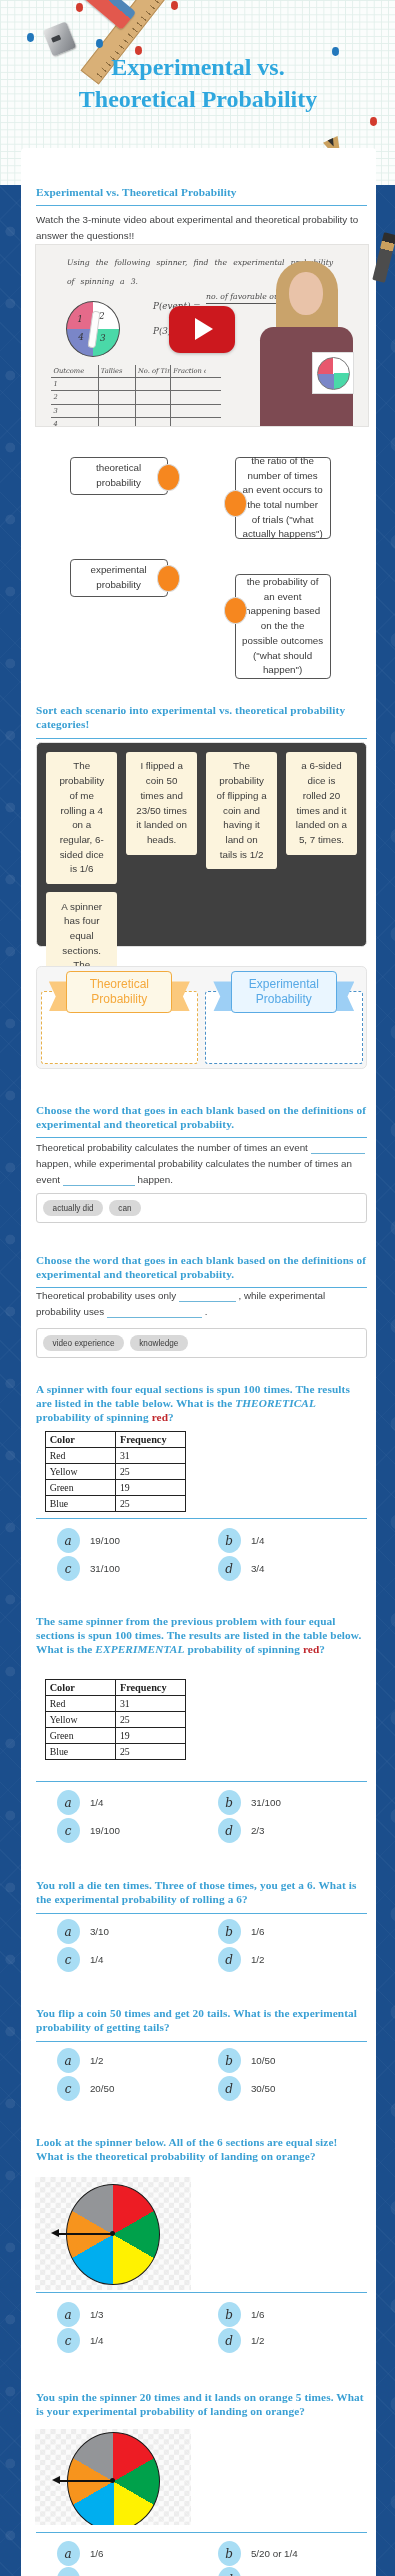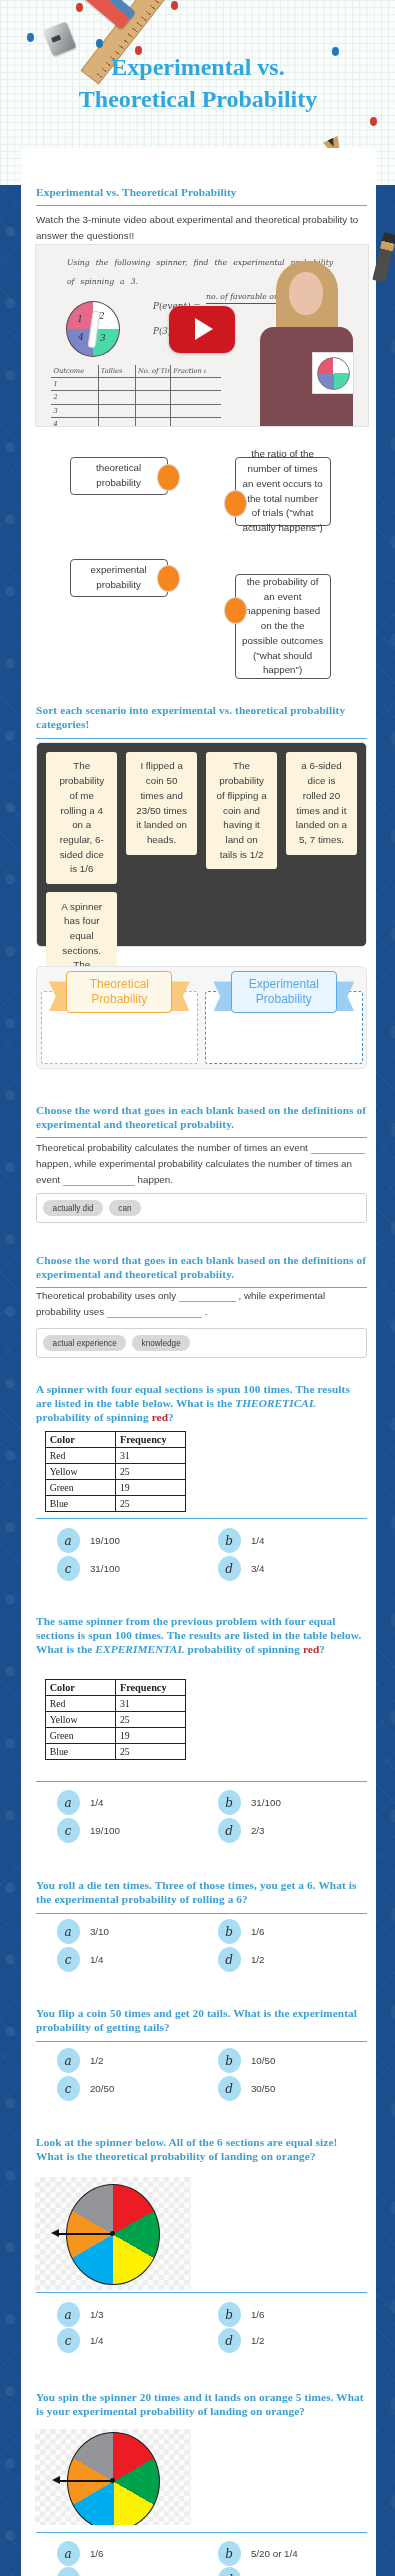--- a/index.html
+++ b/index.html
@@ -214,21 +214,21 @@
       <div class="w-shirt"></div>
       <div class="w-card">
           <div class="w-card-spin"></div>
         </div>
     </div>
     <div class="play-btn"></div>
   </div>
 
   <div class="match-box" style="left:49px;top:309px;width:98px;height:38px;">theoretical probability</div>
   <div class="match-dot" style="left:136px;top:316px;"></div>
-  <div class="match-box" style="left:214px;top:309px;width:96px;height:69px;">the ratio of the number of times an event occurs to the total number of trials ("what actually happens")</div>
+  <div class="match-box" style="left:214px;top:309px;width:96px;height:82px;">the ratio of the number of times an event occurs to the total number of trials ("what actually happens")</div>
   <div class="match-dot" style="left:203px;top:342px;"></div>
   <div class="match-box" style="left:49px;top:411px;width:98px;height:38px;">experimental probability</div>
   <div class="match-dot" style="left:136px;top:417px;"></div>
   <div class="match-box" style="left:214px;top:426px;width:96px;height:105px;">the probability of an event happening based on the the possible outcomes ("what should happen")</div>
   <div class="match-dot" style="left:203px;top:449px;"></div>
 
   <div class="abs qh" style="left:15.5px;top:555px;width:331px;padding-bottom:7.2px;border-bottom:0.5px solid #55aedd;">Sort each scenario into experimental vs. theoretical probability categories!</div>
   <div class="abs sort-wrap" style="left:15.5px;top:594px;width:331px;height:205px;">
     <div class="scen">The probability of me rolling a 4 on a regular, 6-sided dice is 1/6</div>
     <div class="scen">I flipped a coin 50 times and 23/50 times it landed on heads.</div>
@@ -276,21 +276,21 @@
 
   <div class="abs qh" style="left:15.5px;top:1105px;width:331px;padding-bottom:6.2px;border-bottom:0.5px solid #55aedd;">Choose the word that goes in each blank based on the definitions of experimental and theoretical probabiity.</div>
   <div class="abs body-text" style="left:15.5px;top:1140px;width:331px;">
     <span>Theoretical probability uses only</span>
     <span class="blank" style="width:57px;"></span>
     <span>, while experimental probability uses</span>
     <span class="blank" style="width:95px;"></span>
     <span>.</span>
   </div>
   <div class="abs chips" style="left:15.5px;top:1180px;width:331px;height:30px;">
-    <span class="chip">actual experience</span>
+    <span class="chip">video experience</span>
     <span class="chip">knowledge</span>
   </div>
 
   <div class="abs qh" style="left:15.5px;top:1234px;width:331px;">
     <span>A spinner with four equal sections is spun 100 times.  The results are listed in the table below.  What is the </span><span class="em-i">THEORETICAL</span><span> probability of spinning </span><span class="red-word">red</span><span>?</span>
   </div>
   <table class="tbl abs" style="left:24px;top:1283px;">
     <tbody>
         <tr>
           <th class="c-col">Color</th>

